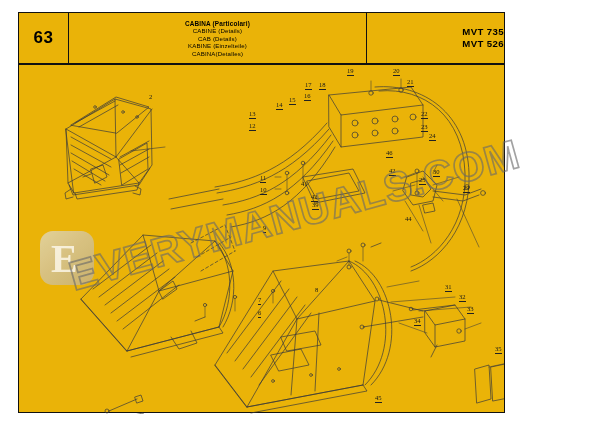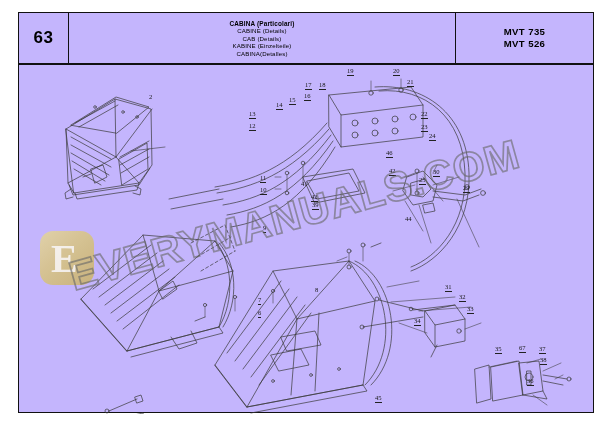--- a/index.html
+++ b/index.html
@@ -2,38 +2,38 @@
 <html><head>
 <meta charset="utf-8">
 <title>Parts Catalog Page</title>
 <style>
   html,body{margin:0;padding:0;background:#ffffff;}
   body{width:612px;height:433px;overflow:hidden;
        font-family:"Liberation Sans",sans-serif;color:#000;}
   #page{position:relative;width:612px;height:433px;background:#fff;}
 
   
-  #frame{position:absolute;left:18px;top:12px;width:576px;height:401px;
-         border:1.6px solid #111;box-sizing:border-box;background:#c4b5fd;}
+  #frame{position:absolute;left:18px;top:12px;width:487px;height:401px;
+         border:1.6px solid #111;box-sizing:border-box;background:#eab308;}
 
   
   #titlebar{position:absolute;left:0;top:0;width:100%;height:52px;
             box-sizing:border-box;border-bottom:2.2px solid #111;}
   #pageno-cell{position:absolute;left:0;top:0;width:50px;height:100%;
                display:flex;align-items:center;justify-content:center;
                border-right:1.6px solid #111;box-sizing:border-box;}
   #pageno{font-size:17px;font-weight:bold;letter-spacing:.5px;}
   #titles{position:absolute;left:50px;top:0;right:137px;height:100%;
           display:flex;flex-direction:column;align-items:center;
           justify-content:center;box-sizing:border-box;
           border-right:1.6px solid #111;padding-top:1px;}
   .tl{font-size:6.1px;line-height:7.6px;letter-spacing:.15px;white-space:nowrap;}
   .tl.main{font-weight:bold;font-size:6.4px;}
   #models-cell{position:absolute;right:0;top:0;width:137px;height:100%;
-               display:flex;flex-direction:column;align-items:center;
+               display:flex;flex-direction:column;align-items:flex-end;
                justify-content:center;box-sizing:border-box;}
   #models-cell .mv{font-size:9.6px;font-weight:bold;line-height:12.5px;
                    letter-spacing:.4px;}
 
   
   #canvas{position:absolute;left:0;top:52px;width:100%;height:349px;overflow:hidden;}
   #canvas svg{position:absolute;left:0;top:0;}
 
   
   .cal{position:absolute;font-size:6.6px;font-family:"Liberation Serif",serif;

